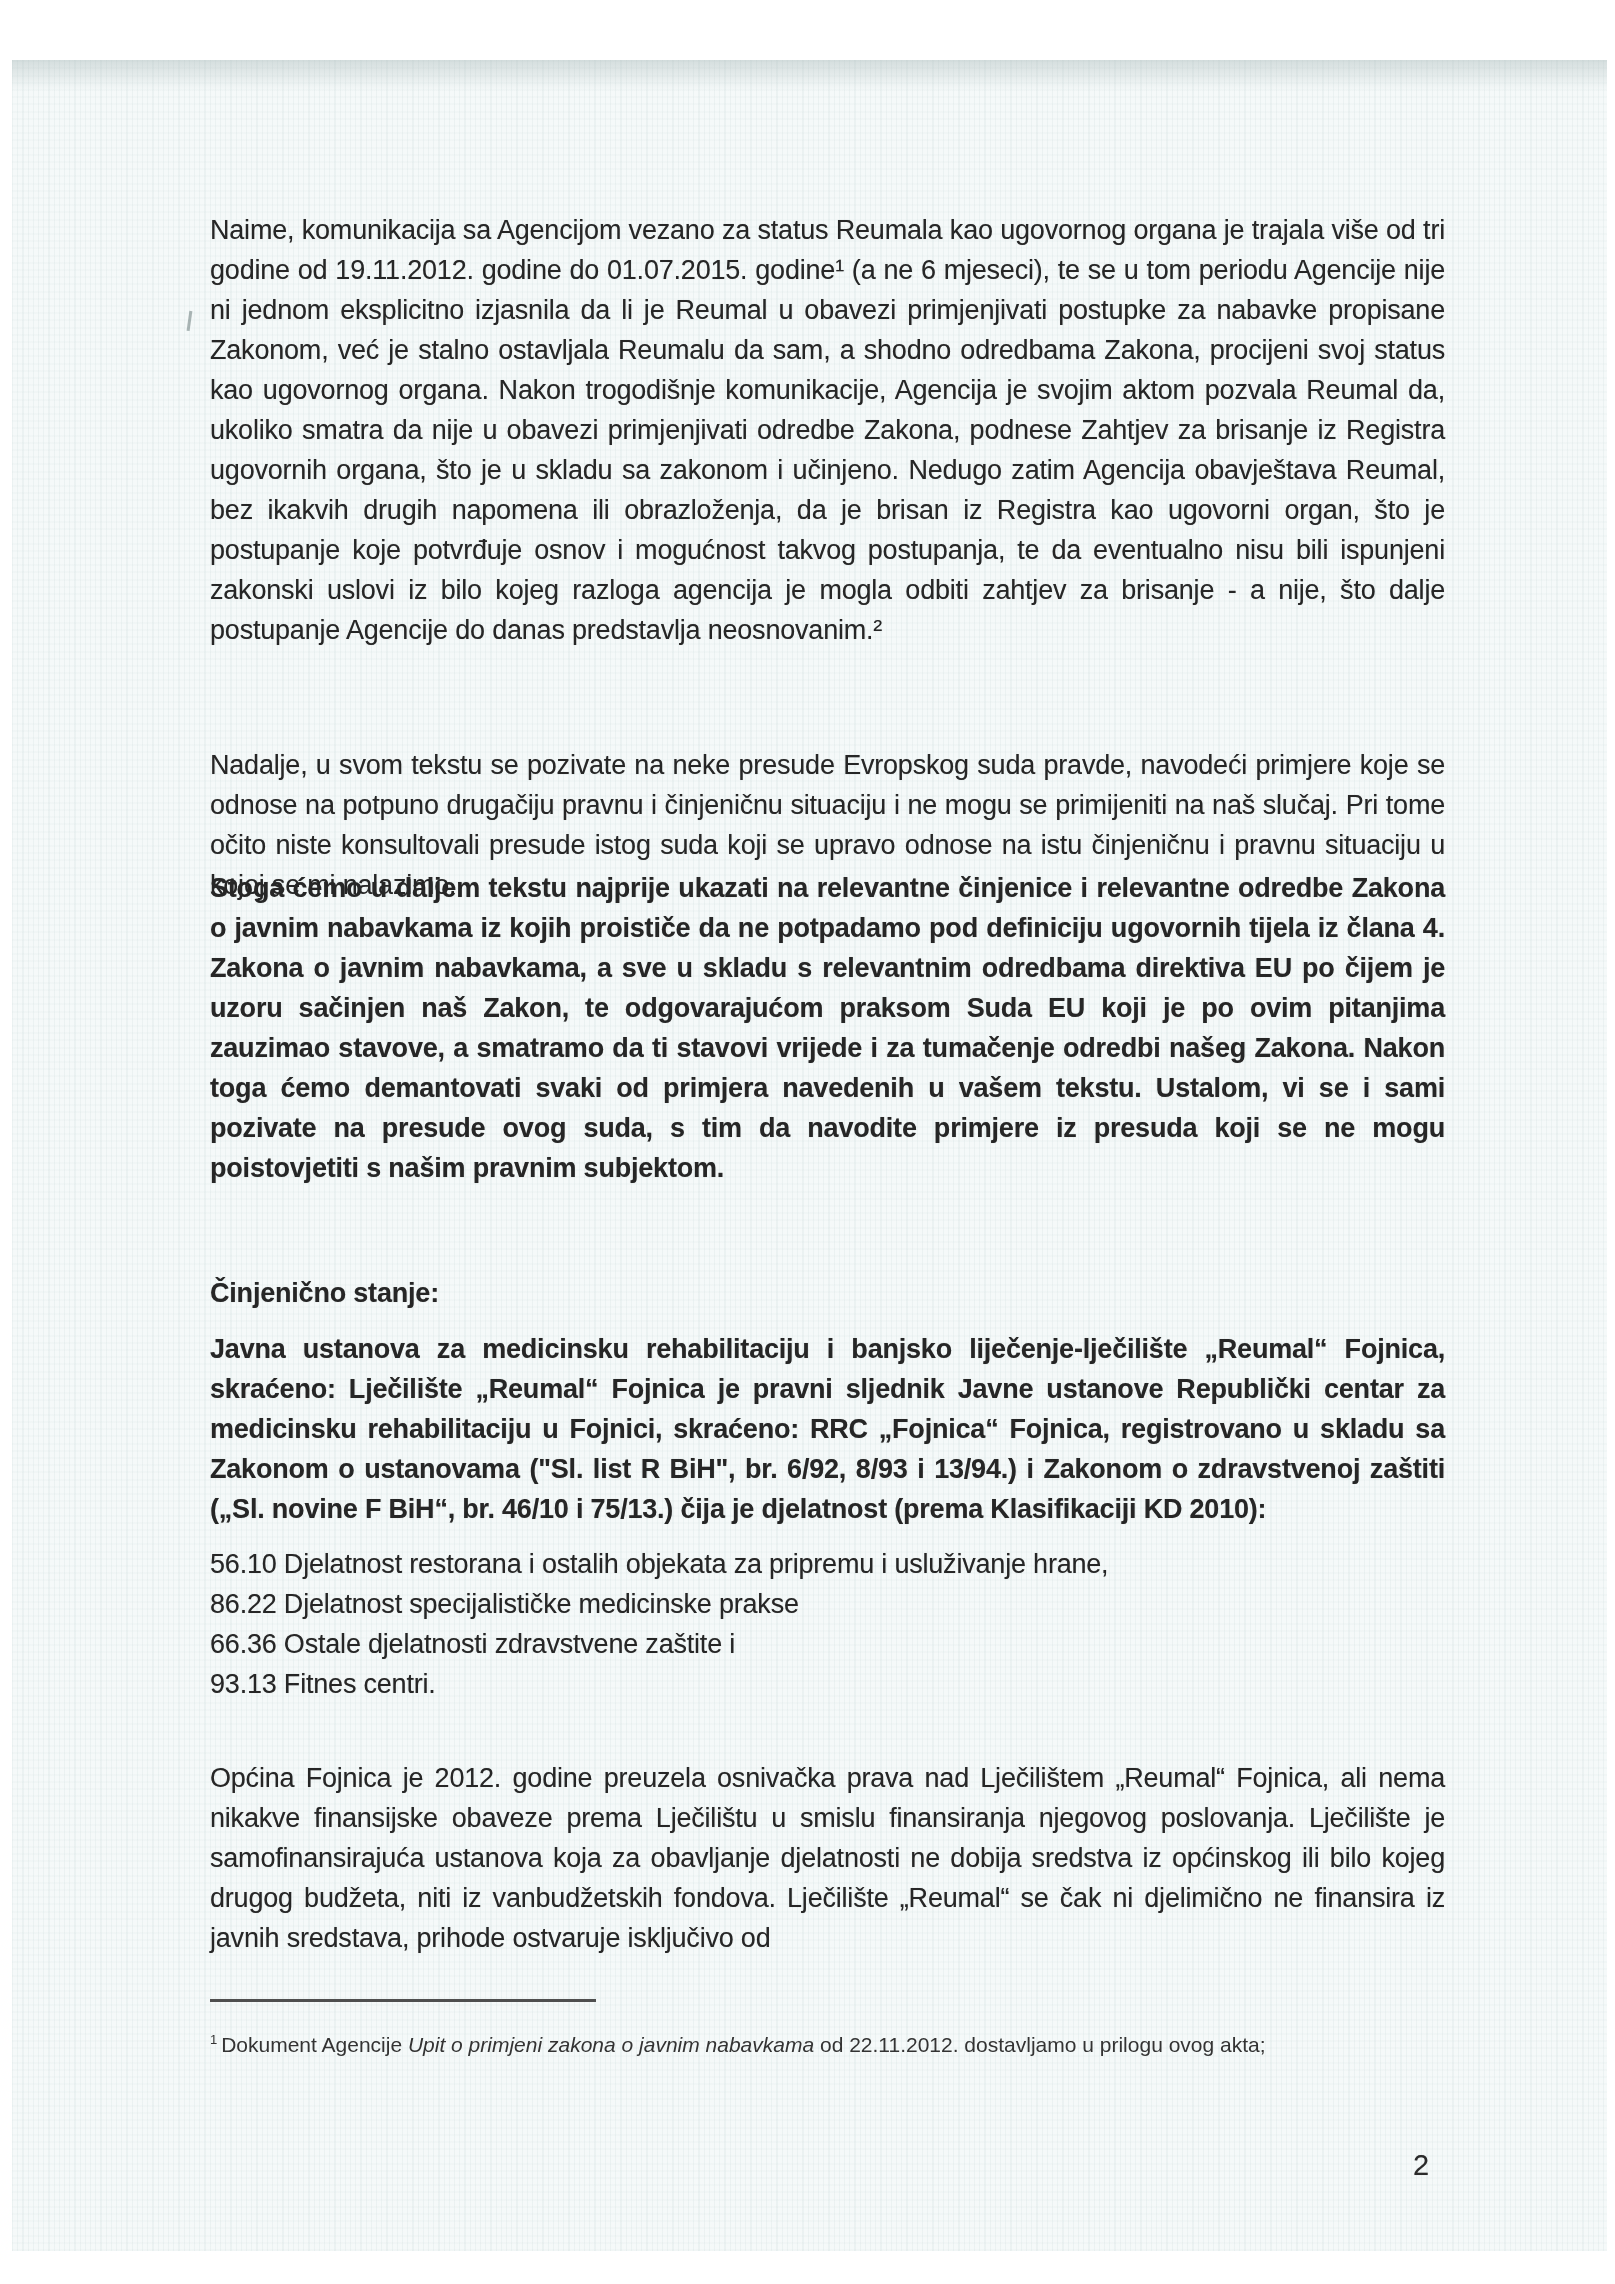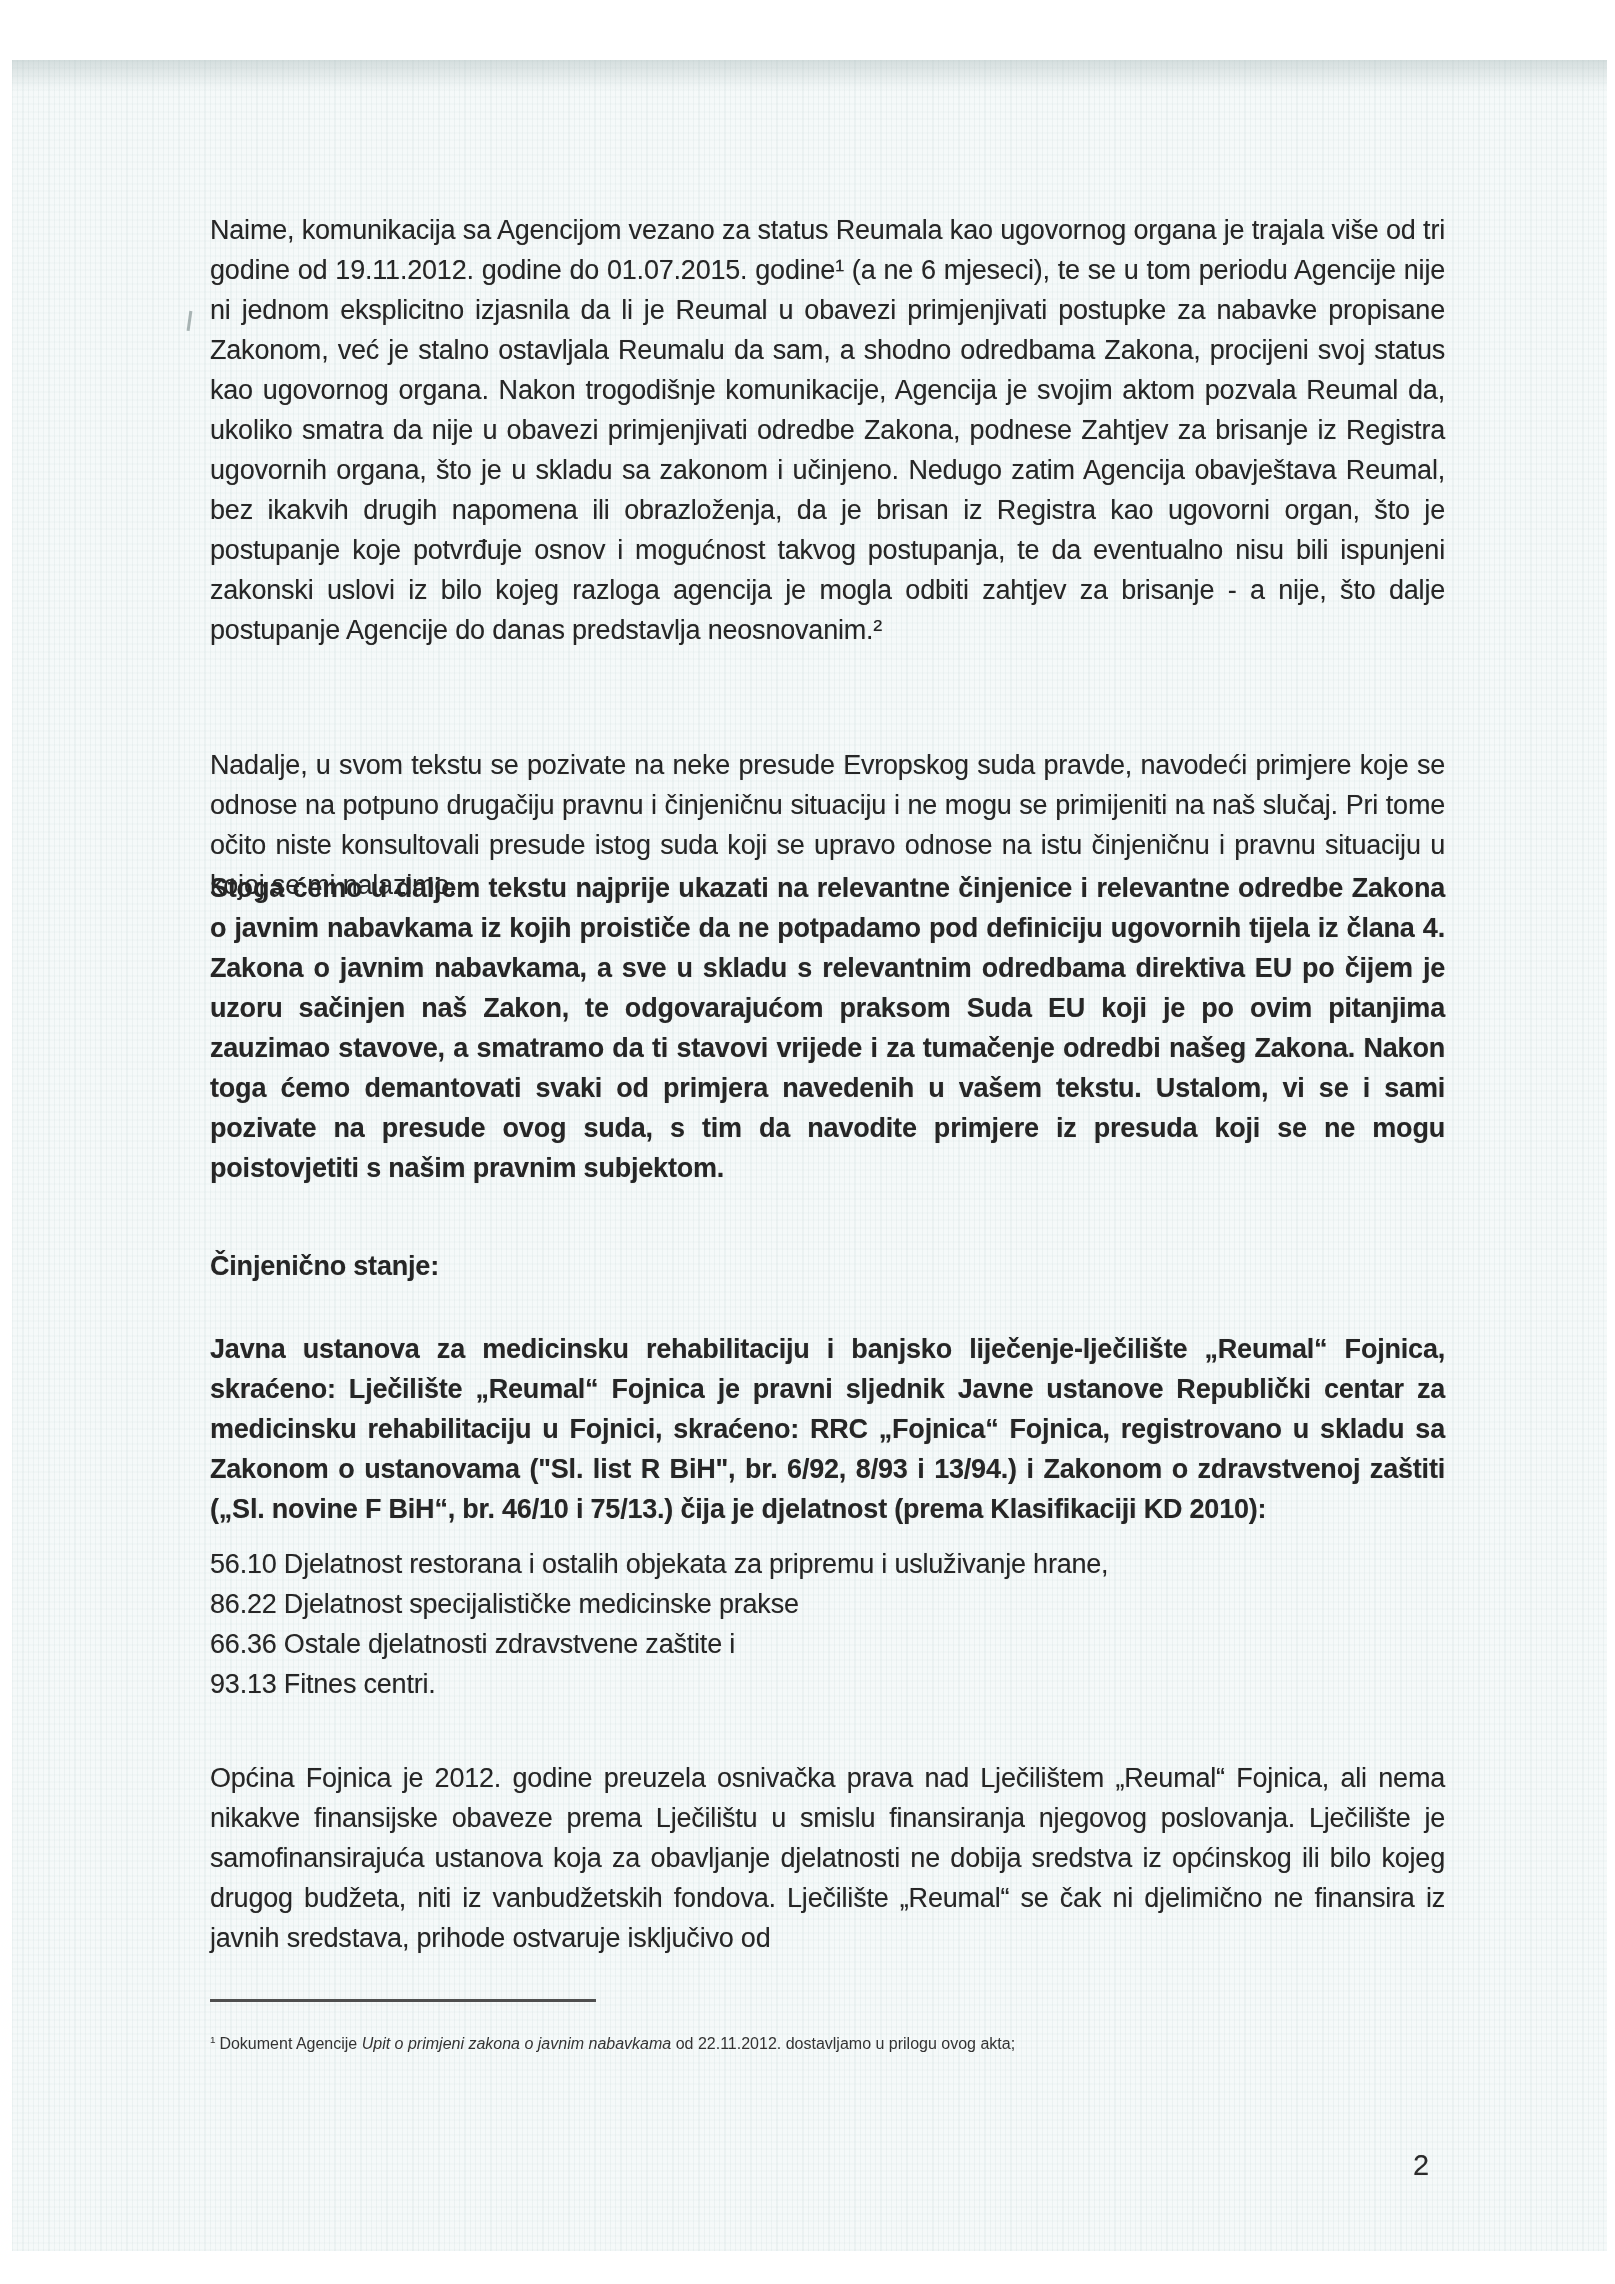--- a/index.html
+++ b/index.html
@@ -67,21 +67,21 @@
     line-height: 40px;
     letter-spacing: -0.2px;
     text-align: justify;
   }
   #para-1 { top: 194px; }
   #para-2 { top: 729px; }
   #para-3 { top: 852px; font-weight: bold; }
   .facts-heading {
     position: absolute;
     left: 0;
-    top: 1230px;
+    top: 1257px;
     font-size: 27px;
     line-height: 40px;
     font-weight: bold;
     letter-spacing: -0.2px;
   }
   #para-4 { top: 1313px; font-weight: bold; }
   .activities {
     position: absolute;
     left: 0;
     top: 1528px;
@@ -97,21 +97,21 @@
     top: 1983px;
     width: 386px;
     height: 3.3px;
     background: #4f4f4f;
   }
   .footnotes {
     position: absolute;
     left: 0;
     top: 2006px;
     width: 1128px;
-    font-size: 16px;
+    font-size: 21px;
     line-height: 35px;
     color: #333333;
     letter-spacing: 0;
     text-shadow: none;
   }
   .footnote { margin: 0 0 1.3px 0; }
   .fn-marker {
     font-size: 0.62em;
     vertical-align: super;
     margin-right: 3.9px;

